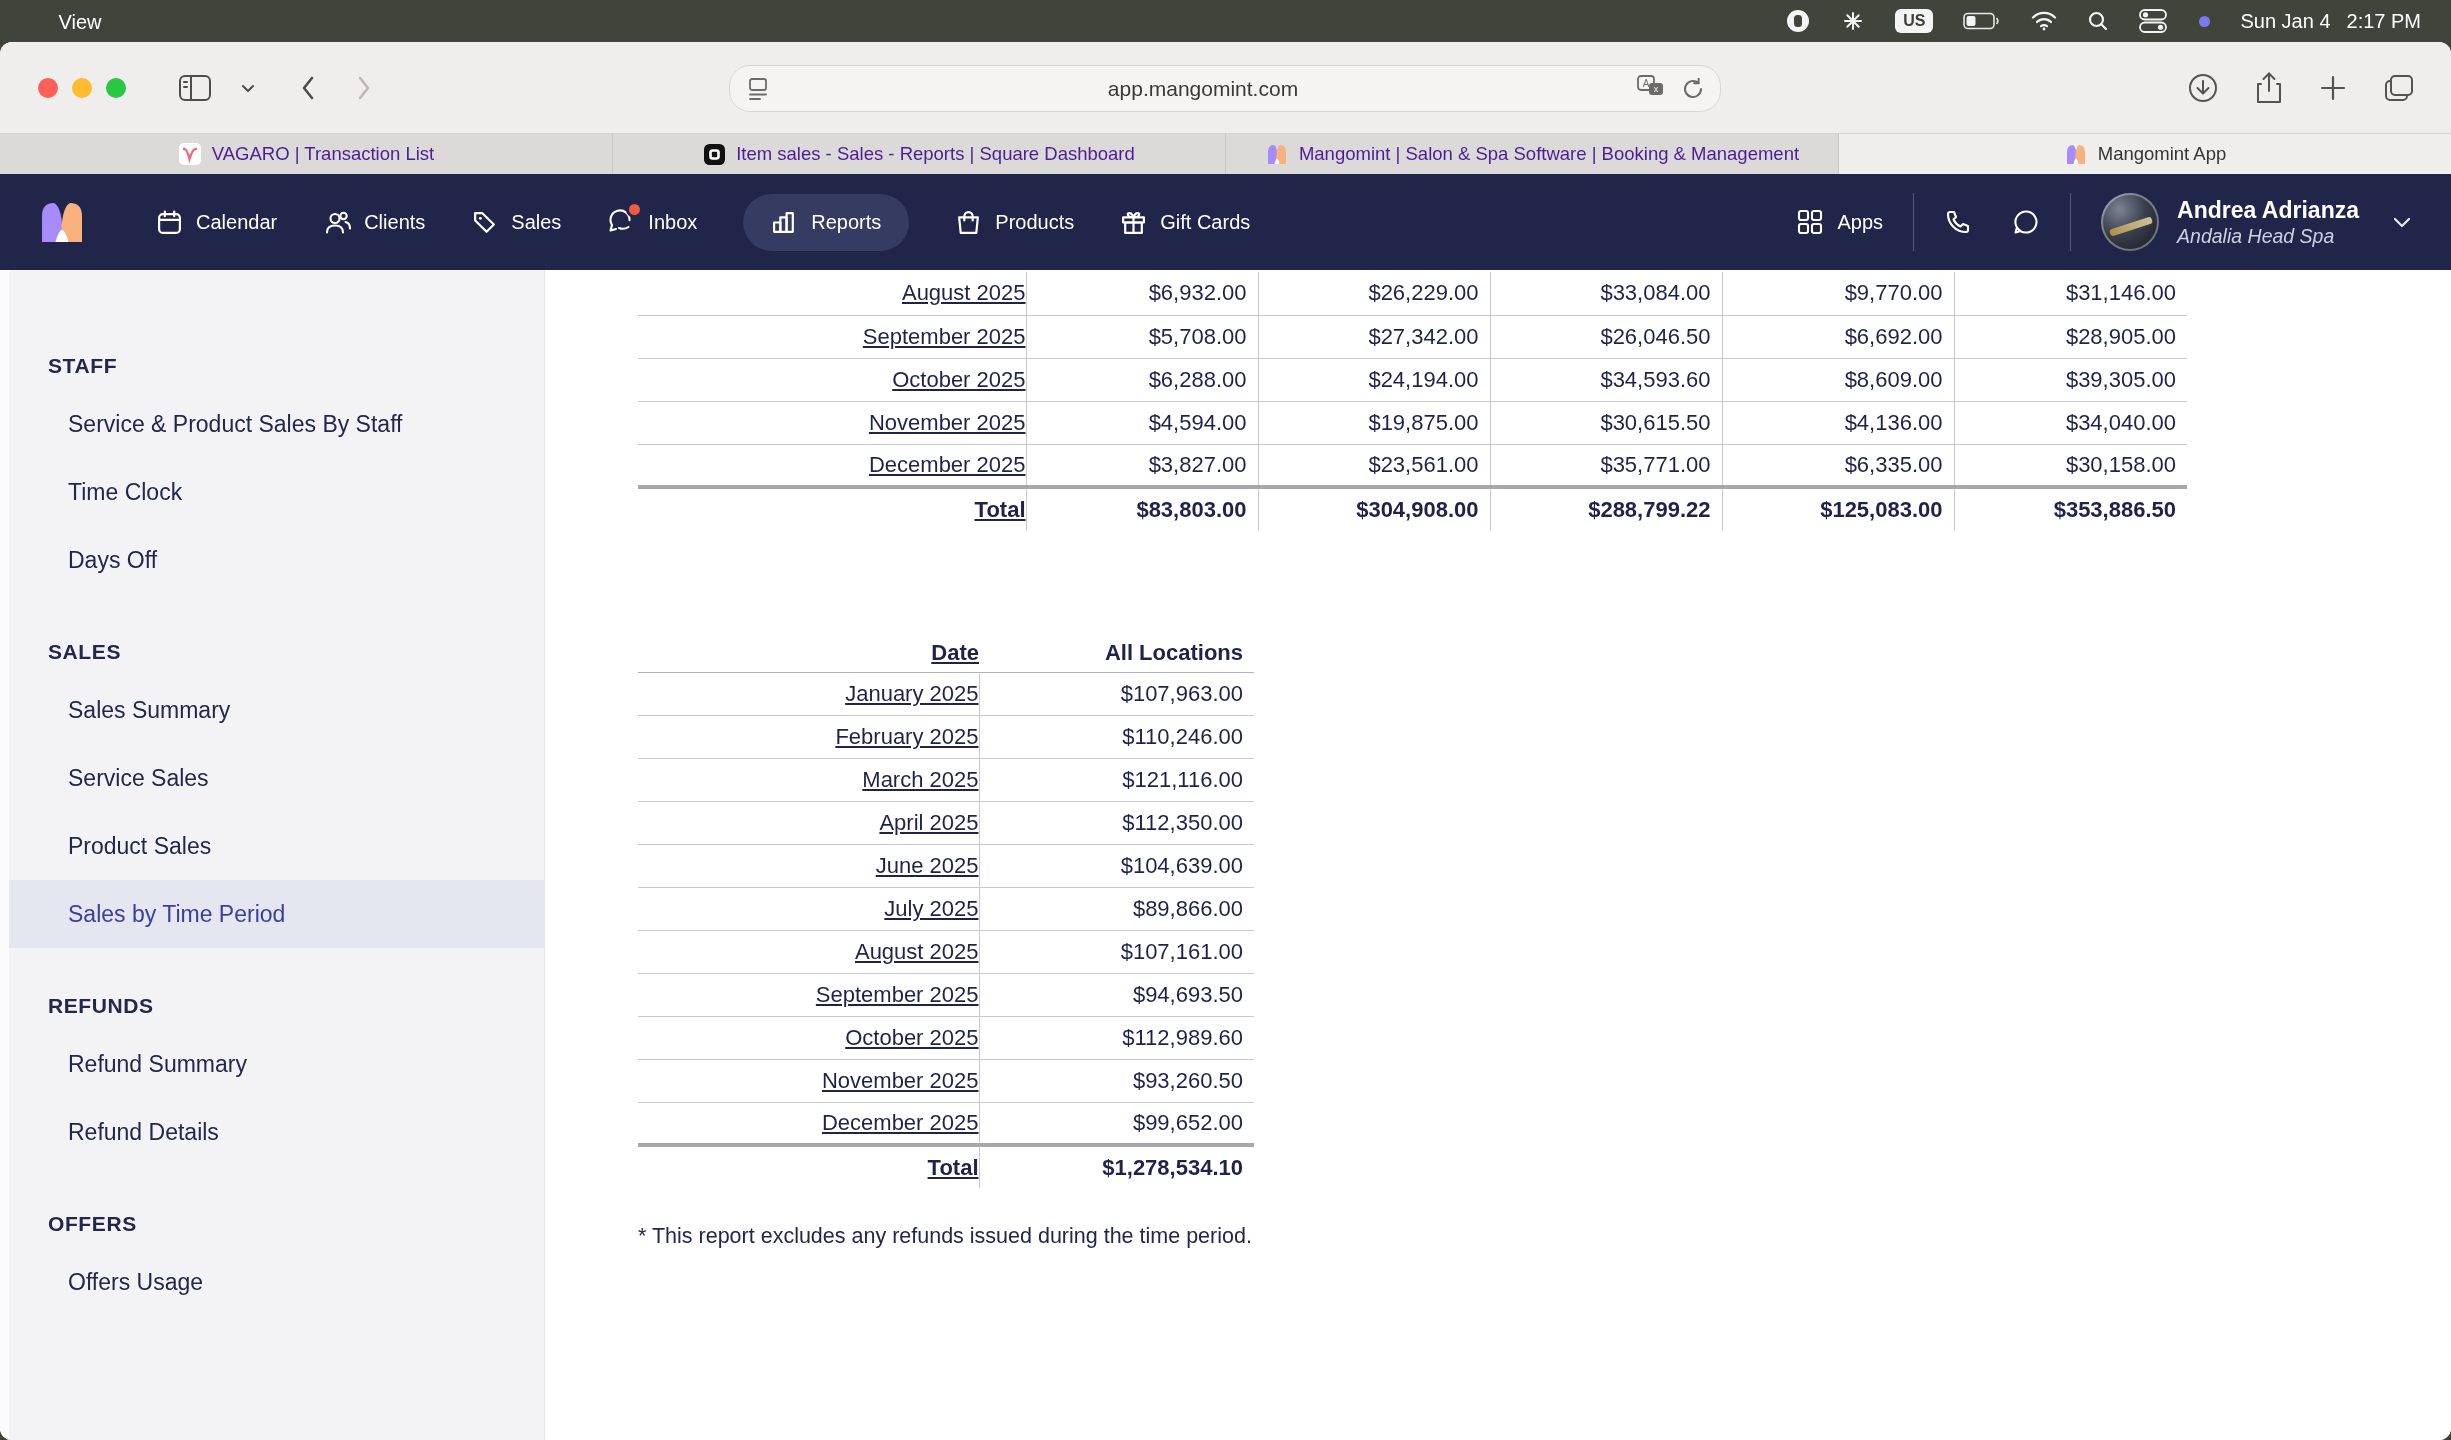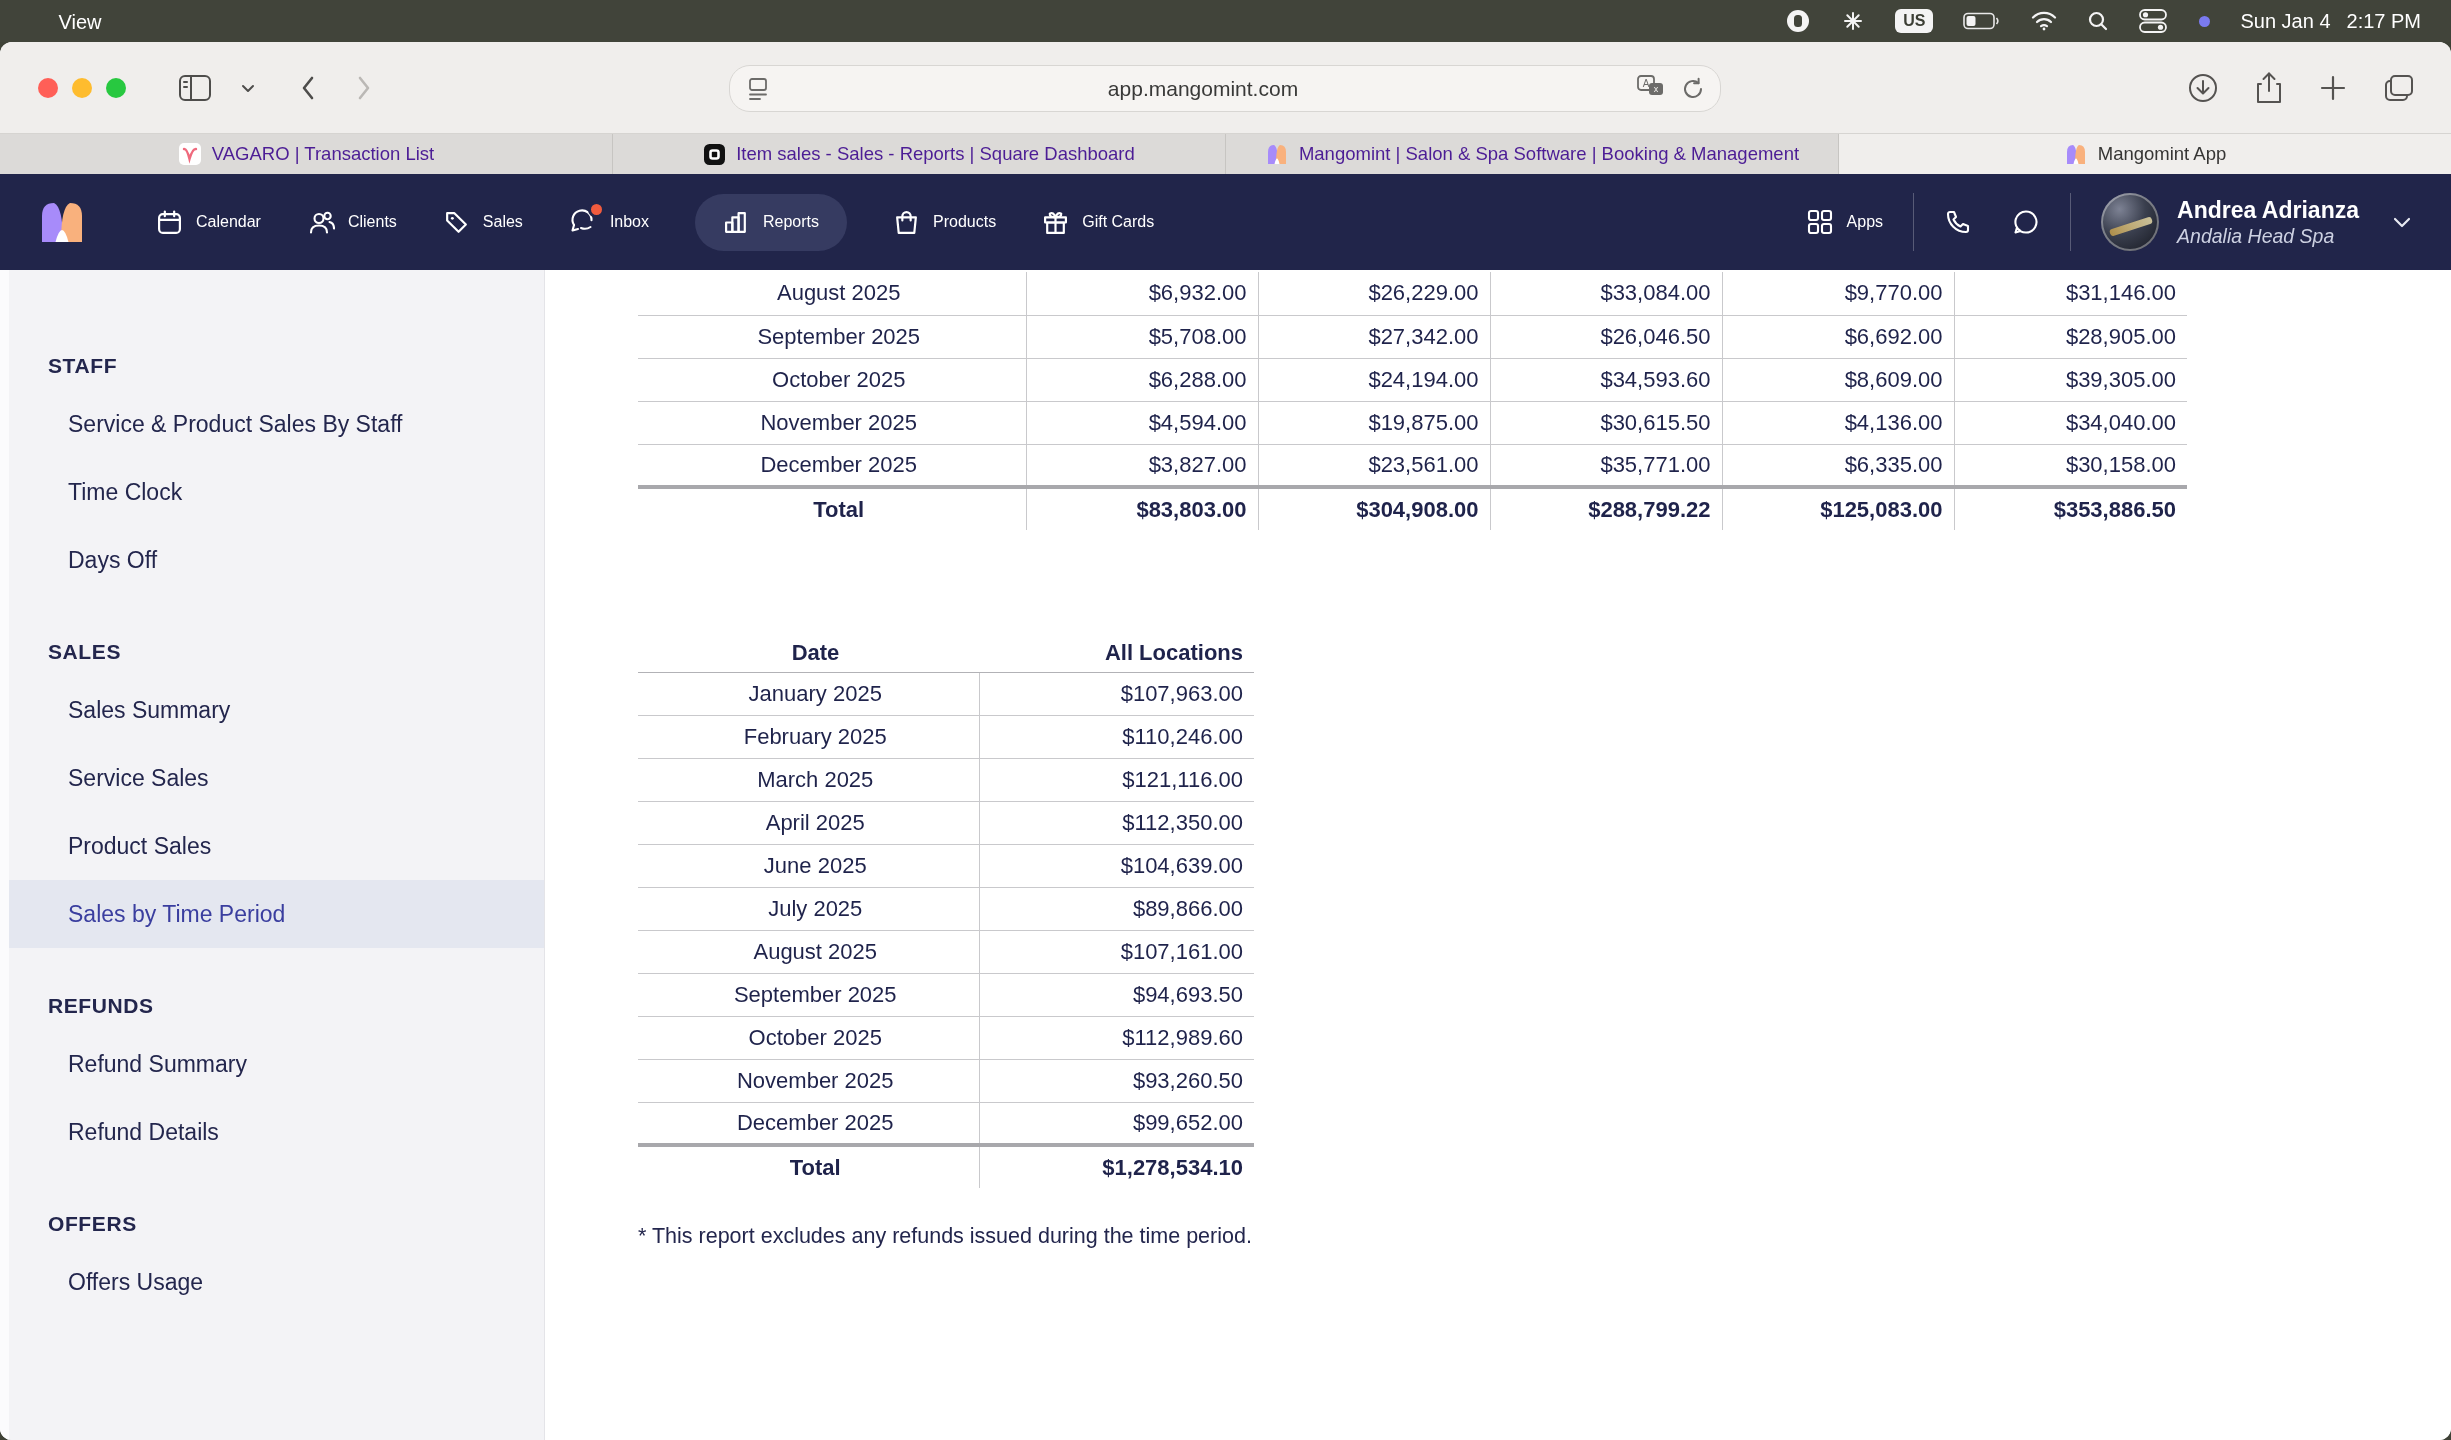--- a/index.html
+++ b/index.html
@@ -38,21 +38,21 @@
   
   .tabbar { height:40px; background:#dcdad8; display:flex; flex:0 0 auto; }
   .tab { flex:1 1 0; display:flex; align-items:center; justify-content:center; gap:10px; font-size:18.5px; color:#4c1d95; border-right:1px solid #c7c5c2; overflow:hidden; white-space:nowrap; }
   .tab:last-child { border-right:none; }
   .tab.active { background:#f0eeec; color:#363534; }
 
   
   .navbar { height:96px; background:#21254a; display:flex; align-items:center; padding:0 38px; color:#fff; flex:0 0 auto; }
   .logo { width:48px; height:44px; margin-right:70px; flex:0 0 auto; }
   .nav-items { display:flex; align-items:center; gap:46px; }
-  .nav-item { display:flex; align-items:center; gap:13px; font-size:16px; cursor:default; }
+  .nav-item { display:flex; align-items:center; gap:13px; font-size:20px; cursor:default; }
   .nav-item.active { background:#363b61; border-radius:33px; padding:15px 28px; }
   .inbox-wrap { position:relative; }
   .inbox-badge { position:absolute; top:-7px; right:-8px; width:17px; height:17px; border-radius:50%; background:#f15b3e; border:3px solid #21254a; }
   .nav-right { margin-left:auto; display:flex; align-items:center; }
   .nav-divider { width:1px; height:58px; background:rgba(255,255,255,0.25); margin:0 30px; }
   .user { display:flex; align-items:center; gap:18px; }
   .avatar { width:58px; height:58px; border-radius:50%; background:radial-gradient(circle at 32% 28%, #7d8294 0%, #3a3f4e 45%, #14161e 100%); box-shadow:inset 0 0 0 2px rgba(255,255,255,.35); position:relative; overflow:hidden; }
   .avatar::after { content:""; position:absolute; left:8px; top:30px; width:44px; height:7px; background:linear-gradient(90deg,#caa24a,#efe3b0); transform:rotate(-18deg); border-radius:3px; opacity:.8; }
   .user-name { font-size:23px; font-weight:bold; line-height:1.25; }
   .user-org { font-size:19.5px; font-style:italic; color:#cdd1e2; }
@@ -64,21 +64,21 @@
   .sidebar::before { content:""; position:absolute; left:0; top:0; bottom:0; width:9px; background:#fbfbfd; }
   .sb-title { font-size:21px; font-weight:bold; letter-spacing:.6px; padding-left:48px; margin-bottom:12px; }
   .sb-gap { height:46px; }
   .sb-item { height:68px; line-height:68px; padding-left:68px; font-size:23px; white-space:nowrap; cursor:default; }
   .sb-item.active { background:#e4e7f0; color:#3a3e9f; }
 
   .content { flex:1 1 auto; background:#fff; padding:2px 0 0 93px; overflow:hidden; }
 
   table { border-collapse:collapse; table-layout:fixed; color:#1f234b; font-size:22px; }
   td, th { height:43px; padding:0; border-bottom:1px solid #c9c9cc; font-weight:normal; }
-  td:first-child, th:first-child { text-align:center; padding-left:14px; }
+  td:first-child, th:first-child { text-align:right; padding-left:14px;text-decoration:underline; }
   td.num, th.num { text-align:right; padding-right:11px; }
   td.num { border-left:1px solid #c9c9cc; }
   thead th { font-weight:bold; border-bottom:1px solid #b2b2b6; height:38px; }
   tr.total td { font-weight:bold; border-top:4px solid #a8a8ac; border-bottom:none; }
   .loc-table { margin-top:104px; }
   .loc-table td.num { border-left:1px solid #c9c9cc; }
   .footnote { margin-top:36px; font-size:21.5px; color:#23264d; }
 </style>
 </head>
 <body>

